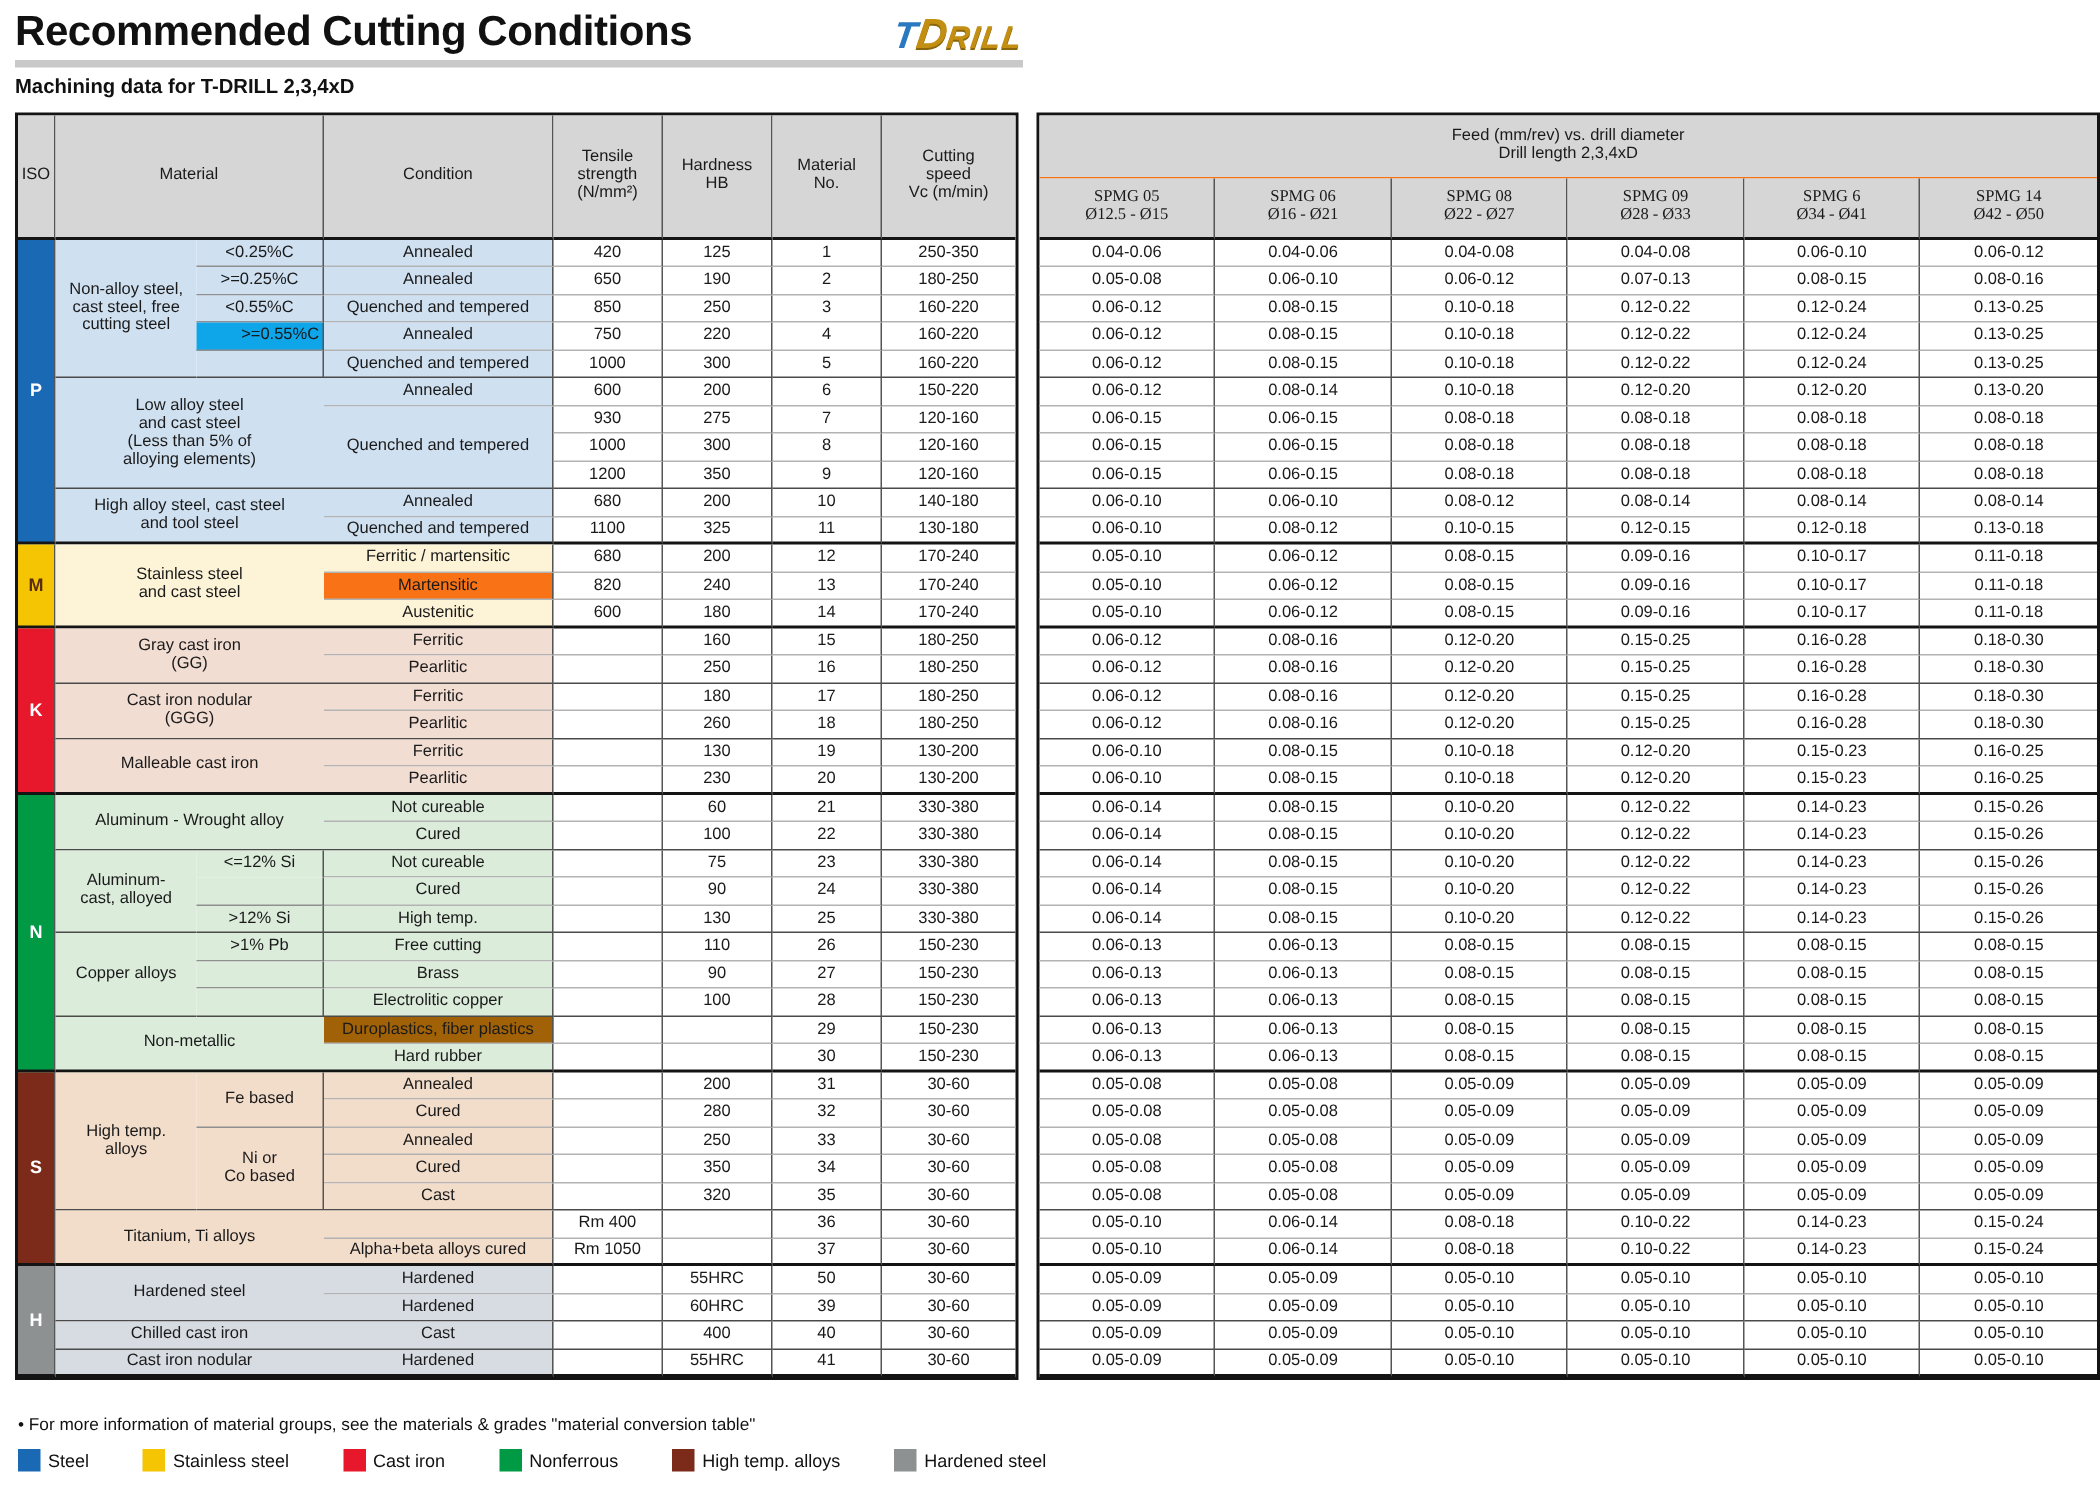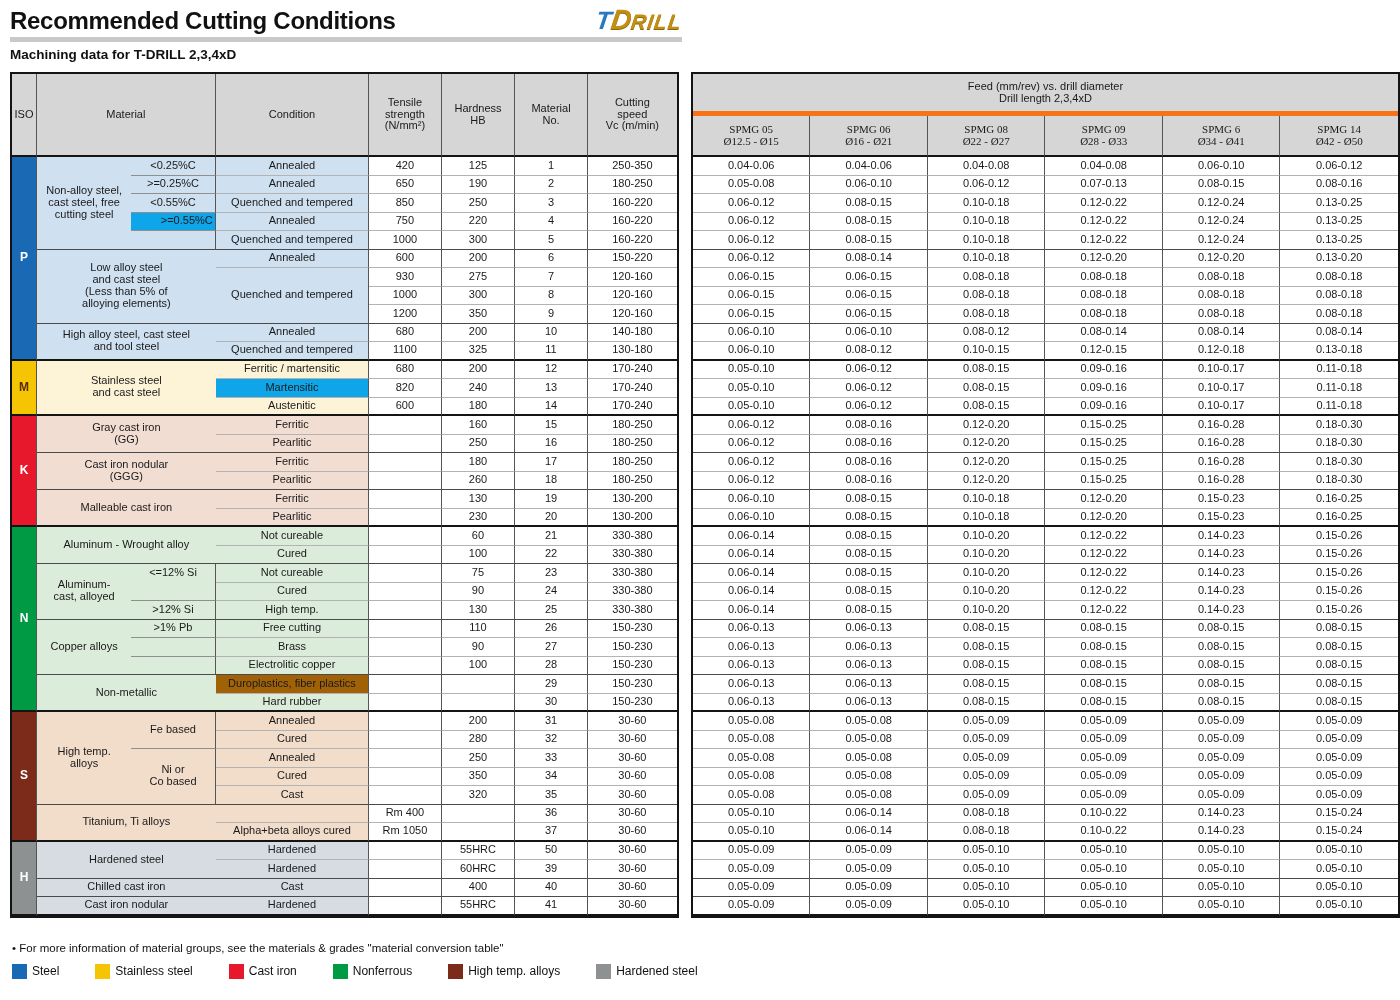--- a/index.html
+++ b/index.html
@@ -2,36 +2,36 @@
 <html><head>
 <meta charset="utf-8">
 <style>
   html,body{margin:0;padding:0;background:#fff;}
   body{width:1400px;height:1000px;overflow:hidden;
        font-family:"Liberation Sans","DejaVu Sans",sans-serif;color:#1a1a1a;}
   .page{padding:6px 0 0 10px;}
 
   
   .title-row{width:672px;display:flex;justify-content:space-between;align-items:flex-end;}
-  h1{margin:0;font-size:24px;font-weight:bold;letter-spacing:-0.3px;color:#111;line-height:1.1;}
+  h1{margin:0;font-size:28px;font-weight:bold;letter-spacing:-0.3px;color:#111;line-height:1.1;}
   .logo{white-space:nowrap;transform:skewX(-8deg);line-height:1;}
   .logo-t{color:#2a79c0;font-weight:bold;font-style:italic;font-size:25px;}
   .logo-d{color:#c28f12;font-weight:bold;font-style:italic;font-size:28px;text-shadow:0 1px 0 #8a650b;}
   .logo-rill{color:#c28f12;font-weight:bold;font-style:italic;font-size:21px;letter-spacing:1px;text-shadow:0 1px 0 #8a650b;}
   .title-rule{width:672px;height:5px;background:#c9c9c9;margin:3px 0 5px 0;}
   h2{margin:0 0 10px 0;font-size:13.5px;font-weight:bold;color:#111;}
 
   
   .tables{display:flex;gap:12px;align-items:flex-start;}
   table.tbl{border-spacing:0;table-layout:fixed;border:2px solid #141414;background:#fff;}
   .tbl th,.tbl td{box-sizing:border-box;overflow:hidden;font-size:11px;line-height:1.08;
                   border-right:1px solid #555;border-bottom:1px solid #b3b3b3;}
   .tbl th:last-child,.tbl td:last-child{border-right:none;}
   .tbl th{background:#d6d6d6;font-weight:normal;text-align:center;vertical-align:middle;
-          white-space:pre-line;border-bottom:5px solid #f97316;padding:0 2px;}
+          white-space:pre-line;border-bottom:1px solid #f97316;padding:0 2px;}
   #left-table thead th{height:83px;border-bottom:2px solid #141414;text-align:center;}
   #right-table thead tr.h1 th{height:42px;}
   #right-table thead tr.h2 th{height:41px;border-bottom:2px solid #141414;font-family:Liberation Serif, serif;}
   .tbl tbody td{height:18.5px;text-align:center;vertical-align:middle;padding:0 2px;}
   td.iso{font-weight:bold;font-size:12px;border-bottom:2px solid #141414;}
   td.mat{text-align:left;padding-left:6px;white-space:pre-line;border-right:none;border-bottom:1px solid #4a4a4a;}
   td.mat.mat-iso-end{border-bottom:2px solid #141414;}
   td.sub{text-align:left;padding-left:2px;white-space:pre-line;border-bottom:none;}
   td.sub.sub-u{border-bottom:1px solid #8f8f8f;}
   td.sub.sub-gend{border-bottom:1px solid #4a4a4a;}
@@ -185,21 +185,21 @@
             <td class="iso" rowspan="3" style="background: rgb(245, 196, 2); color: rgb(90, 45, 12);">M</td>
             <td class="mat mat-iso-end" rowspan="3" colspan="2" style="background: rgb(253, 243, 215);">Stainless steel
 and cast steel</td>
             <td class="cond" style="background: rgb(253, 243, 215);">Ferritic / martensitic</td>
             <td class="num">680</td>
             <td class="num">200</td>
             <td class="num">12</td>
             <td class="num">170-240</td>
           </tr>
           <tr class="">
-            <td class="cond" style="background: #0ea5e9;">Martensitic</td>
+            <td class="cond" style="background: #f97316;">Martensitic</td>
             <td class="num">820</td>
             <td class="num">240</td>
             <td class="num">13</td>
             <td class="num">170-240</td>
           </tr>
           <tr class="g-end iso-end">
             <td class="cond" style="background: rgb(253, 243, 215);">Austenitic</td>
             <td class="num">600</td>
             <td class="num">180</td>
             <td class="num">14</td>

